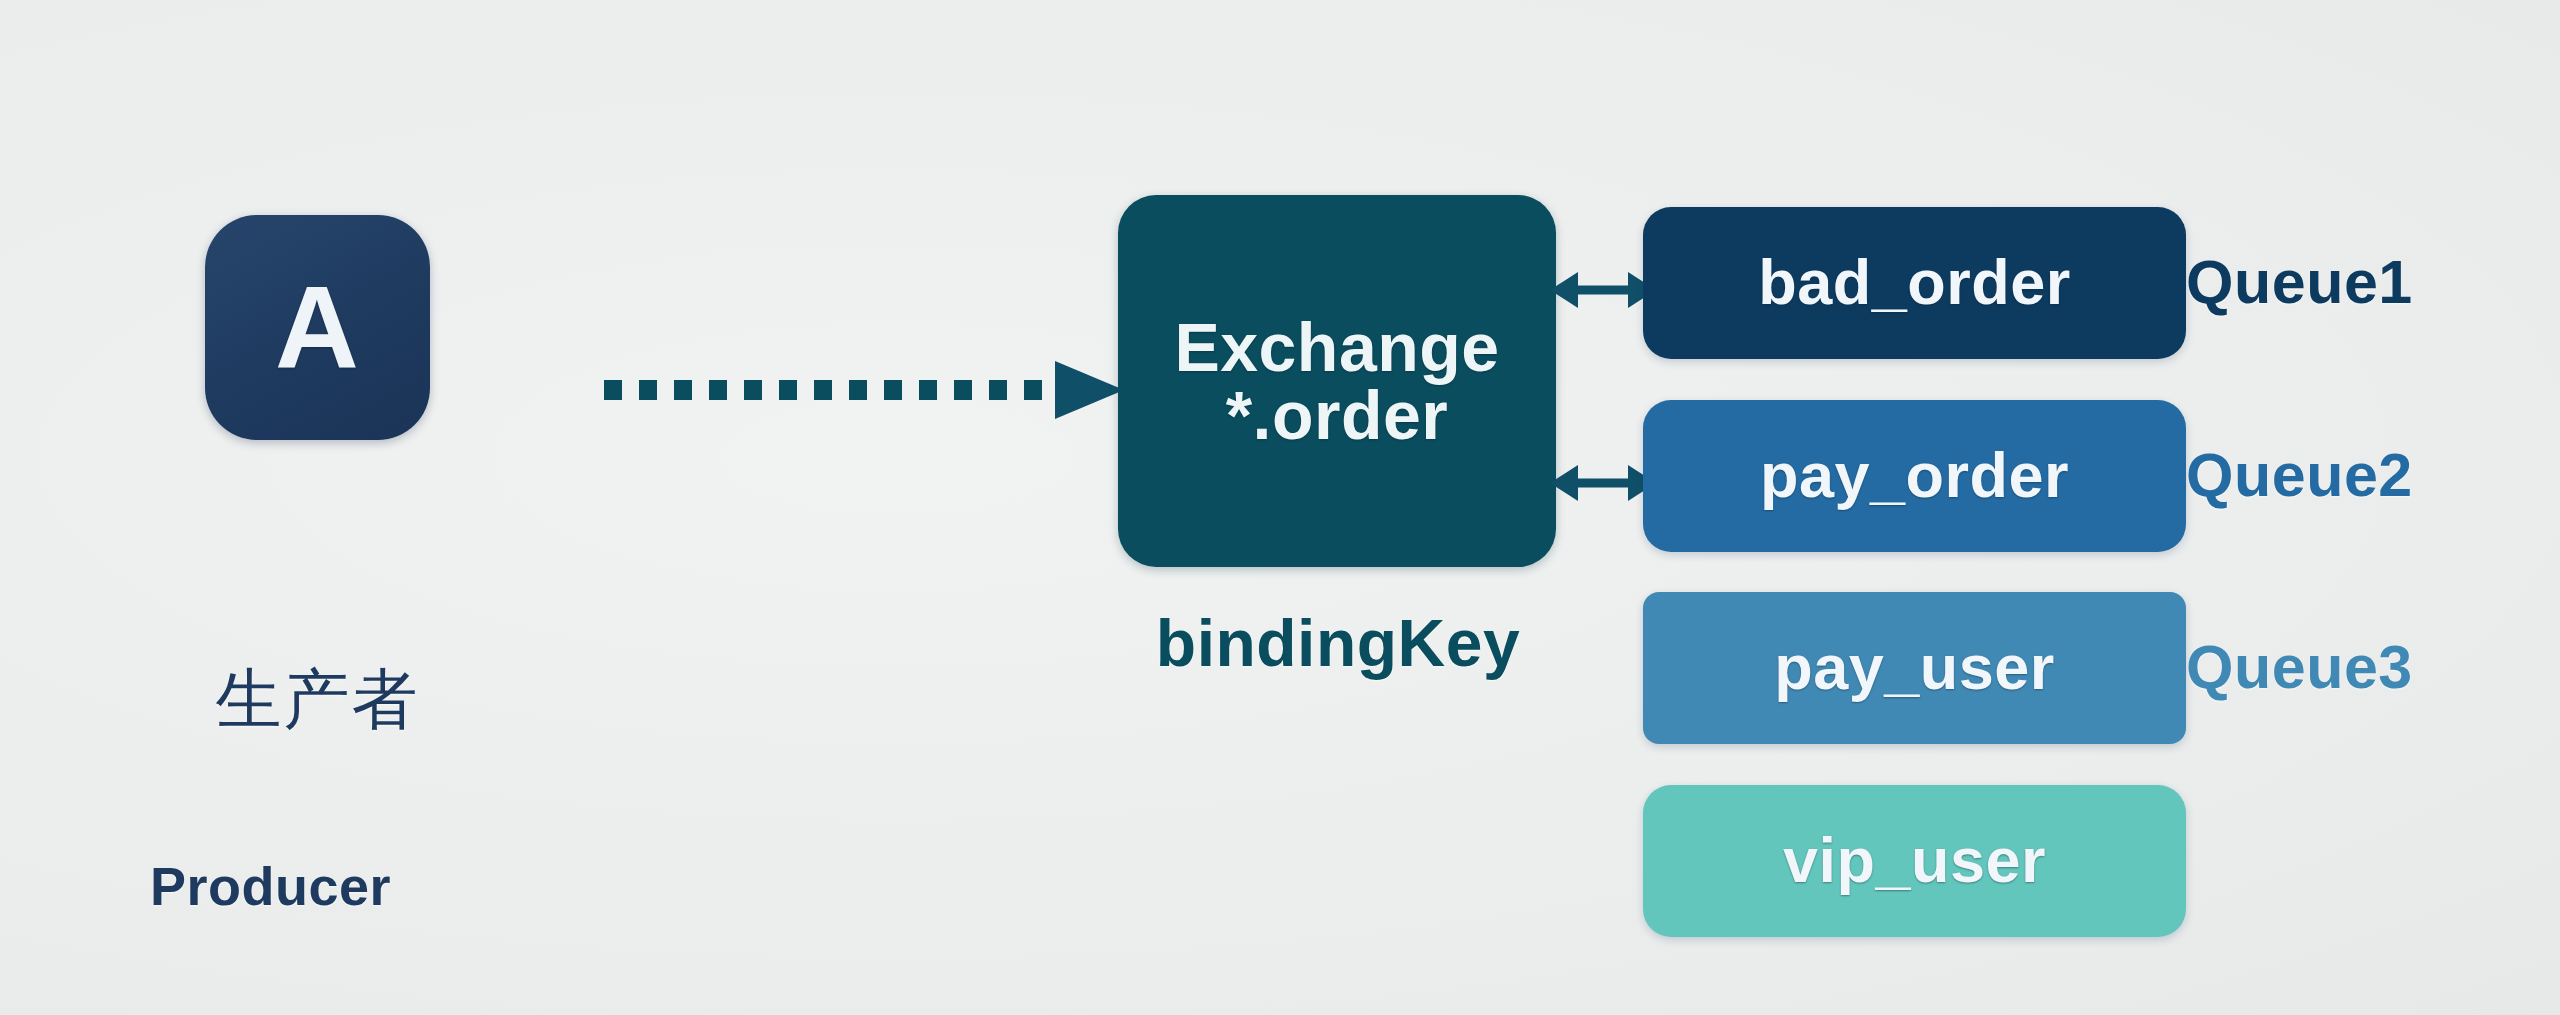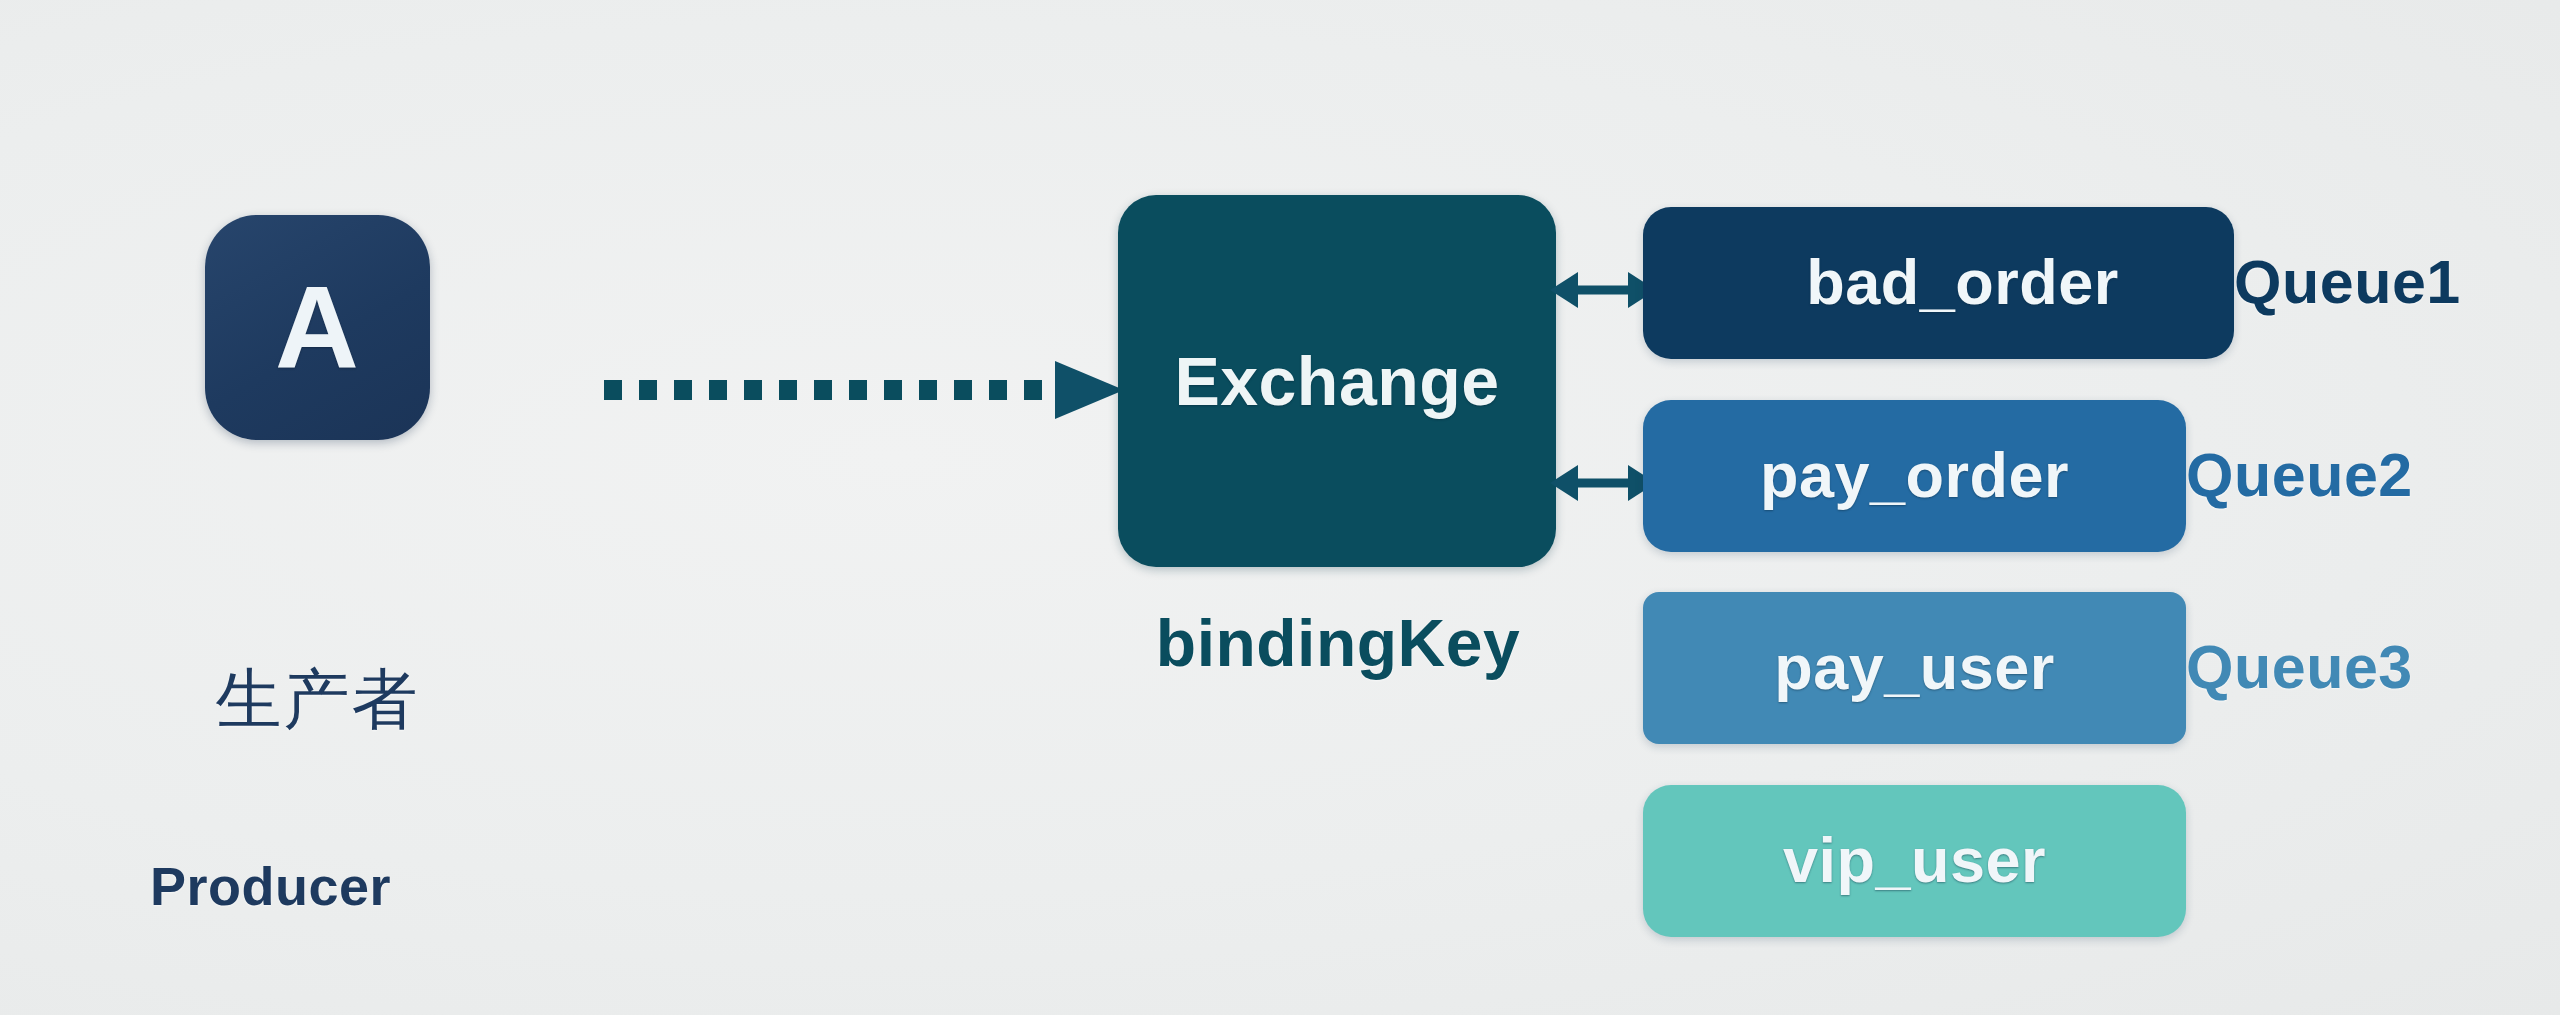--- a/index.html
+++ b/index.html
@@ -179,20 +179,21 @@
 
   <div class="flow-arrow">
     <svg width="530" height="70" viewBox="0 0 530 70" xmlns="http://www.w3.org/2000/svg">
       <line x1="4" y1="35" x2="452" y2="35" stroke="#0a4d5e" stroke-width="20" stroke-dasharray="18 17" stroke-linecap="butt"></line>
       <polygon points="455,6 524,35 455,64" fill="#0f5068"></polygon>
     </svg>
   </div>
 
   <div class="exchange-box">
     <span class="exchange-line">Exchange</span>
+    <span class="exchange-line">*.order</span>
   </div>
 
   <div class="binding-key">bindingKey</div>
 
   <div class="bi-connector bi-1">
     <svg width="110" height="56" viewBox="0 0 110 56" xmlns="http://www.w3.org/2000/svg">
       <line x1="22" y1="28" x2="88" y2="28" stroke="#0f5068" stroke-width="9"></line>
       <polygon points="2,28 30,10 30,46" fill="#0f5068"></polygon>
       <polygon points="108,28 80,10 80,46" fill="#0f5068"></polygon>
     </svg>
@@ -200,21 +201,21 @@
 
   <div class="bi-connector bi-2">
     <svg width="110" height="56" viewBox="0 0 110 56" xmlns="http://www.w3.org/2000/svg">
       <line x1="22" y1="28" x2="88" y2="28" stroke="#0f5068" stroke-width="9"></line>
       <polygon points="2,28 30,10 30,46" fill="#0f5068"></polygon>
       <polygon points="108,28 80,10 80,46" fill="#0f5068"></polygon>
     </svg>
   </div>
 
   <div class="queue-row q-row-1">
-    <div class="queue-box" id="qbox0" style="background-color: rgb(13, 58, 95); padding-left: 48px;">
+    <div class="queue-box" id="qbox0" style="background-color: rgb(13, 58, 95);">
       <span class="queue-label-text">bad_order</span>
     </div>
     <span class="queue-tag" id="qtag0" style="color: rgb(13, 58, 95);">Queue1</span>
   </div>
 
   <div class="queue-row q-row-2">
     <div class="queue-box" id="qbox1" style="background-color: rgb(36, 107, 163); text-align: right;">
       <span class="queue-label-text">pay_order</span>
     </div>
     <span class="queue-tag" id="qtag1" style="color: rgb(36, 107, 163); text-align: center;">Queue2</span>

